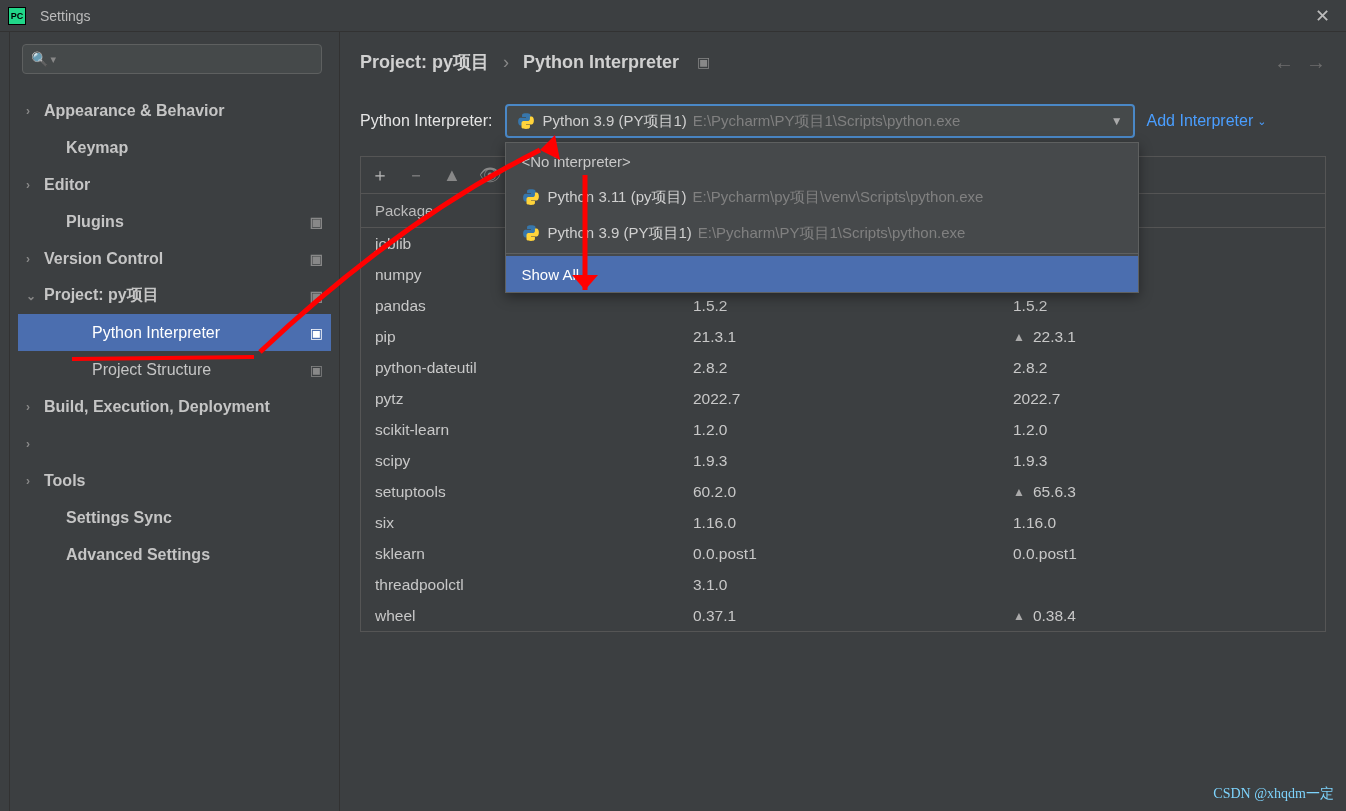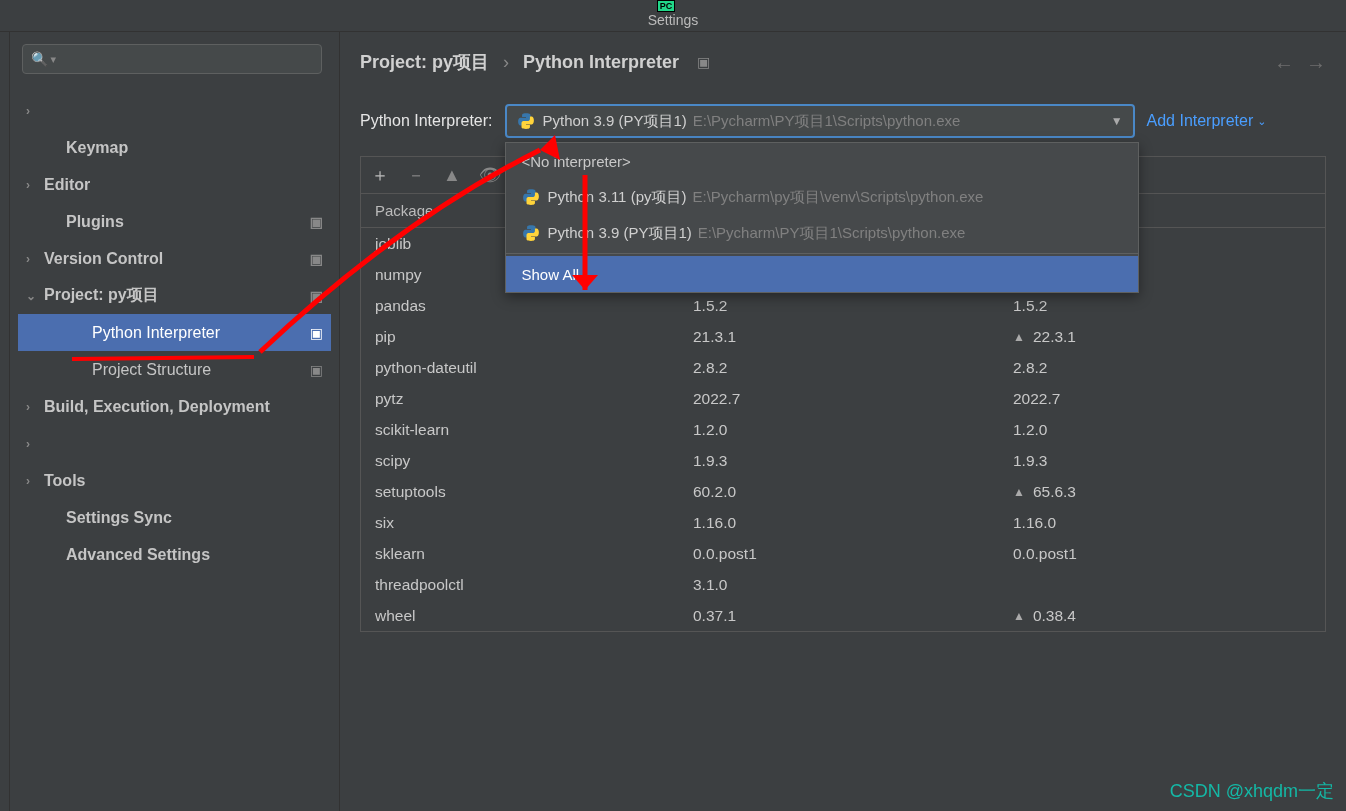--- a/index.html
+++ b/index.html
@@ -1,17 +1,17 @@
 <!DOCTYPE html>
 <html><head>
 <meta charset="utf-8">
 <style>
 * { box-sizing: border-box; margin: 0; padding: 0; font-family: "Segoe UI", Arial, sans-serif; }
 body { background: #3c3f41; color: #bbbbbb; width: 1346px; height: 811px; overflow: hidden; position: relative; }
-.titlebar { height: 32px; display: flex; align-items: center; padding: 0 8px; background: #3c3f41; border-bottom: 1px solid #323232; flex-direction: column; }
+.titlebar { height: 32px; display: flex; align-items: center; padding: 0 8px; background: #3c3f41; border-bottom: 1px solid #323232; }
 .app-icon { width: 18px; height: 18px; background: #21d789; border: 1px solid #000; margin-right: 14px; display:flex; align-items:center; justify-content:center; font-size:9px; font-weight:bold; color:#000;}
 .titlebar-title { color: #bbbbbb; font-size: 14px; }
 .titlebar-close { margin-left: auto; color: #bbbbbb; font-size: 18px; cursor: pointer; padding: 0 8px;}
 .content { display: flex; height: calc(100% - 32px); }
 .left-strip { width: 10px; background: #3c3f41; border-right:1px solid #323232;}
 .sidebar { width: 330px; background: #3c3f41; padding: 12px 8px; border-right: 1px solid #323232;}
 .search-box { width: 300px; height: 30px; background: #45494a; border: 1px solid #5e6060; border-radius: 4px; display: flex; align-items: center; padding: 0 8px; margin-bottom: 18px; margin-left:4px;}
 .search-icon { color: #888; font-size: 14px; margin-right: 4px; }
 .tree-item { display: flex; align-items: center; height: 37px; padding: 0 8px; cursor: pointer; font-size: 16px; color: #c5c5c5; }
 .tree-item.bold { font-weight: 600; }
@@ -50,21 +50,21 @@
 .pkg-row div { padding:0 14px; }
 .pkg-row .col-name { width:318px;}
 .pkg-row .col-ver { width:320px;}
 .pkg-row .col-lat { flex:1; display:flex; align-items:center; gap:8px;}
 .up-arrow { color:#aaa; font-size:12px;}
 .dropdown { position:absolute; top:36px; left:-2px; width:634px; background:#46494b; border:1px solid #5e6060; z-index:100; box-shadow:0 4px 12px rgba(0,0,0,0.4);}
 .dd-item { height:36px; display:flex; align-items:center; padding:0 16px; cursor:pointer; color:#c8c8c8; font-size:15px;}
 .dd-item.highlighted { background:#4b6eaf; color:#fff;}
 .dd-sep { height:1px; background:#5e6060; margin:2px 0;}
 .annotation-arrows { position:absolute; pointer-events:none; z-index:200;}
-.watermark { position:absolute; right:12px; bottom:8px; color:#14b8a6; font-size:18px;}
+.watermark { position:absolute; right:12px; bottom:8px; color:#7dd3fc; font-size:14px;font-family:Liberation Serif, serif;}
 </style>
 </head>
 <body>
 
 <div class="titlebar">
   <div class="app-icon">PC</div>
   <div class="titlebar-title">Settings</div>
   <div class="titlebar-close">✕</div>
 </div>
 
@@ -72,20 +72,21 @@
   <div class="left-strip"></div>
 
   <div class="sidebar">
     <div class="search-box">
       <span class="search-icon">🔍</span>
       <span style="color:#888;font-size:11px;margin-left:-2px;">▾</span>
     </div>
     <div id="tree">
         <div class="tree-item bold">
           <span class="chev">›</span>
+          <span class="label">Appearance &amp; Behavior</span>
         </div>
         <div class="tree-item bold indent-1">
           <span class="chev"></span>
           <span class="label">Keymap</span>
         </div>
         <div class="tree-item bold">
           <span class="chev">›</span>
           <span class="label">Editor</span>
         </div>
         <div class="tree-item bold indent-1">

